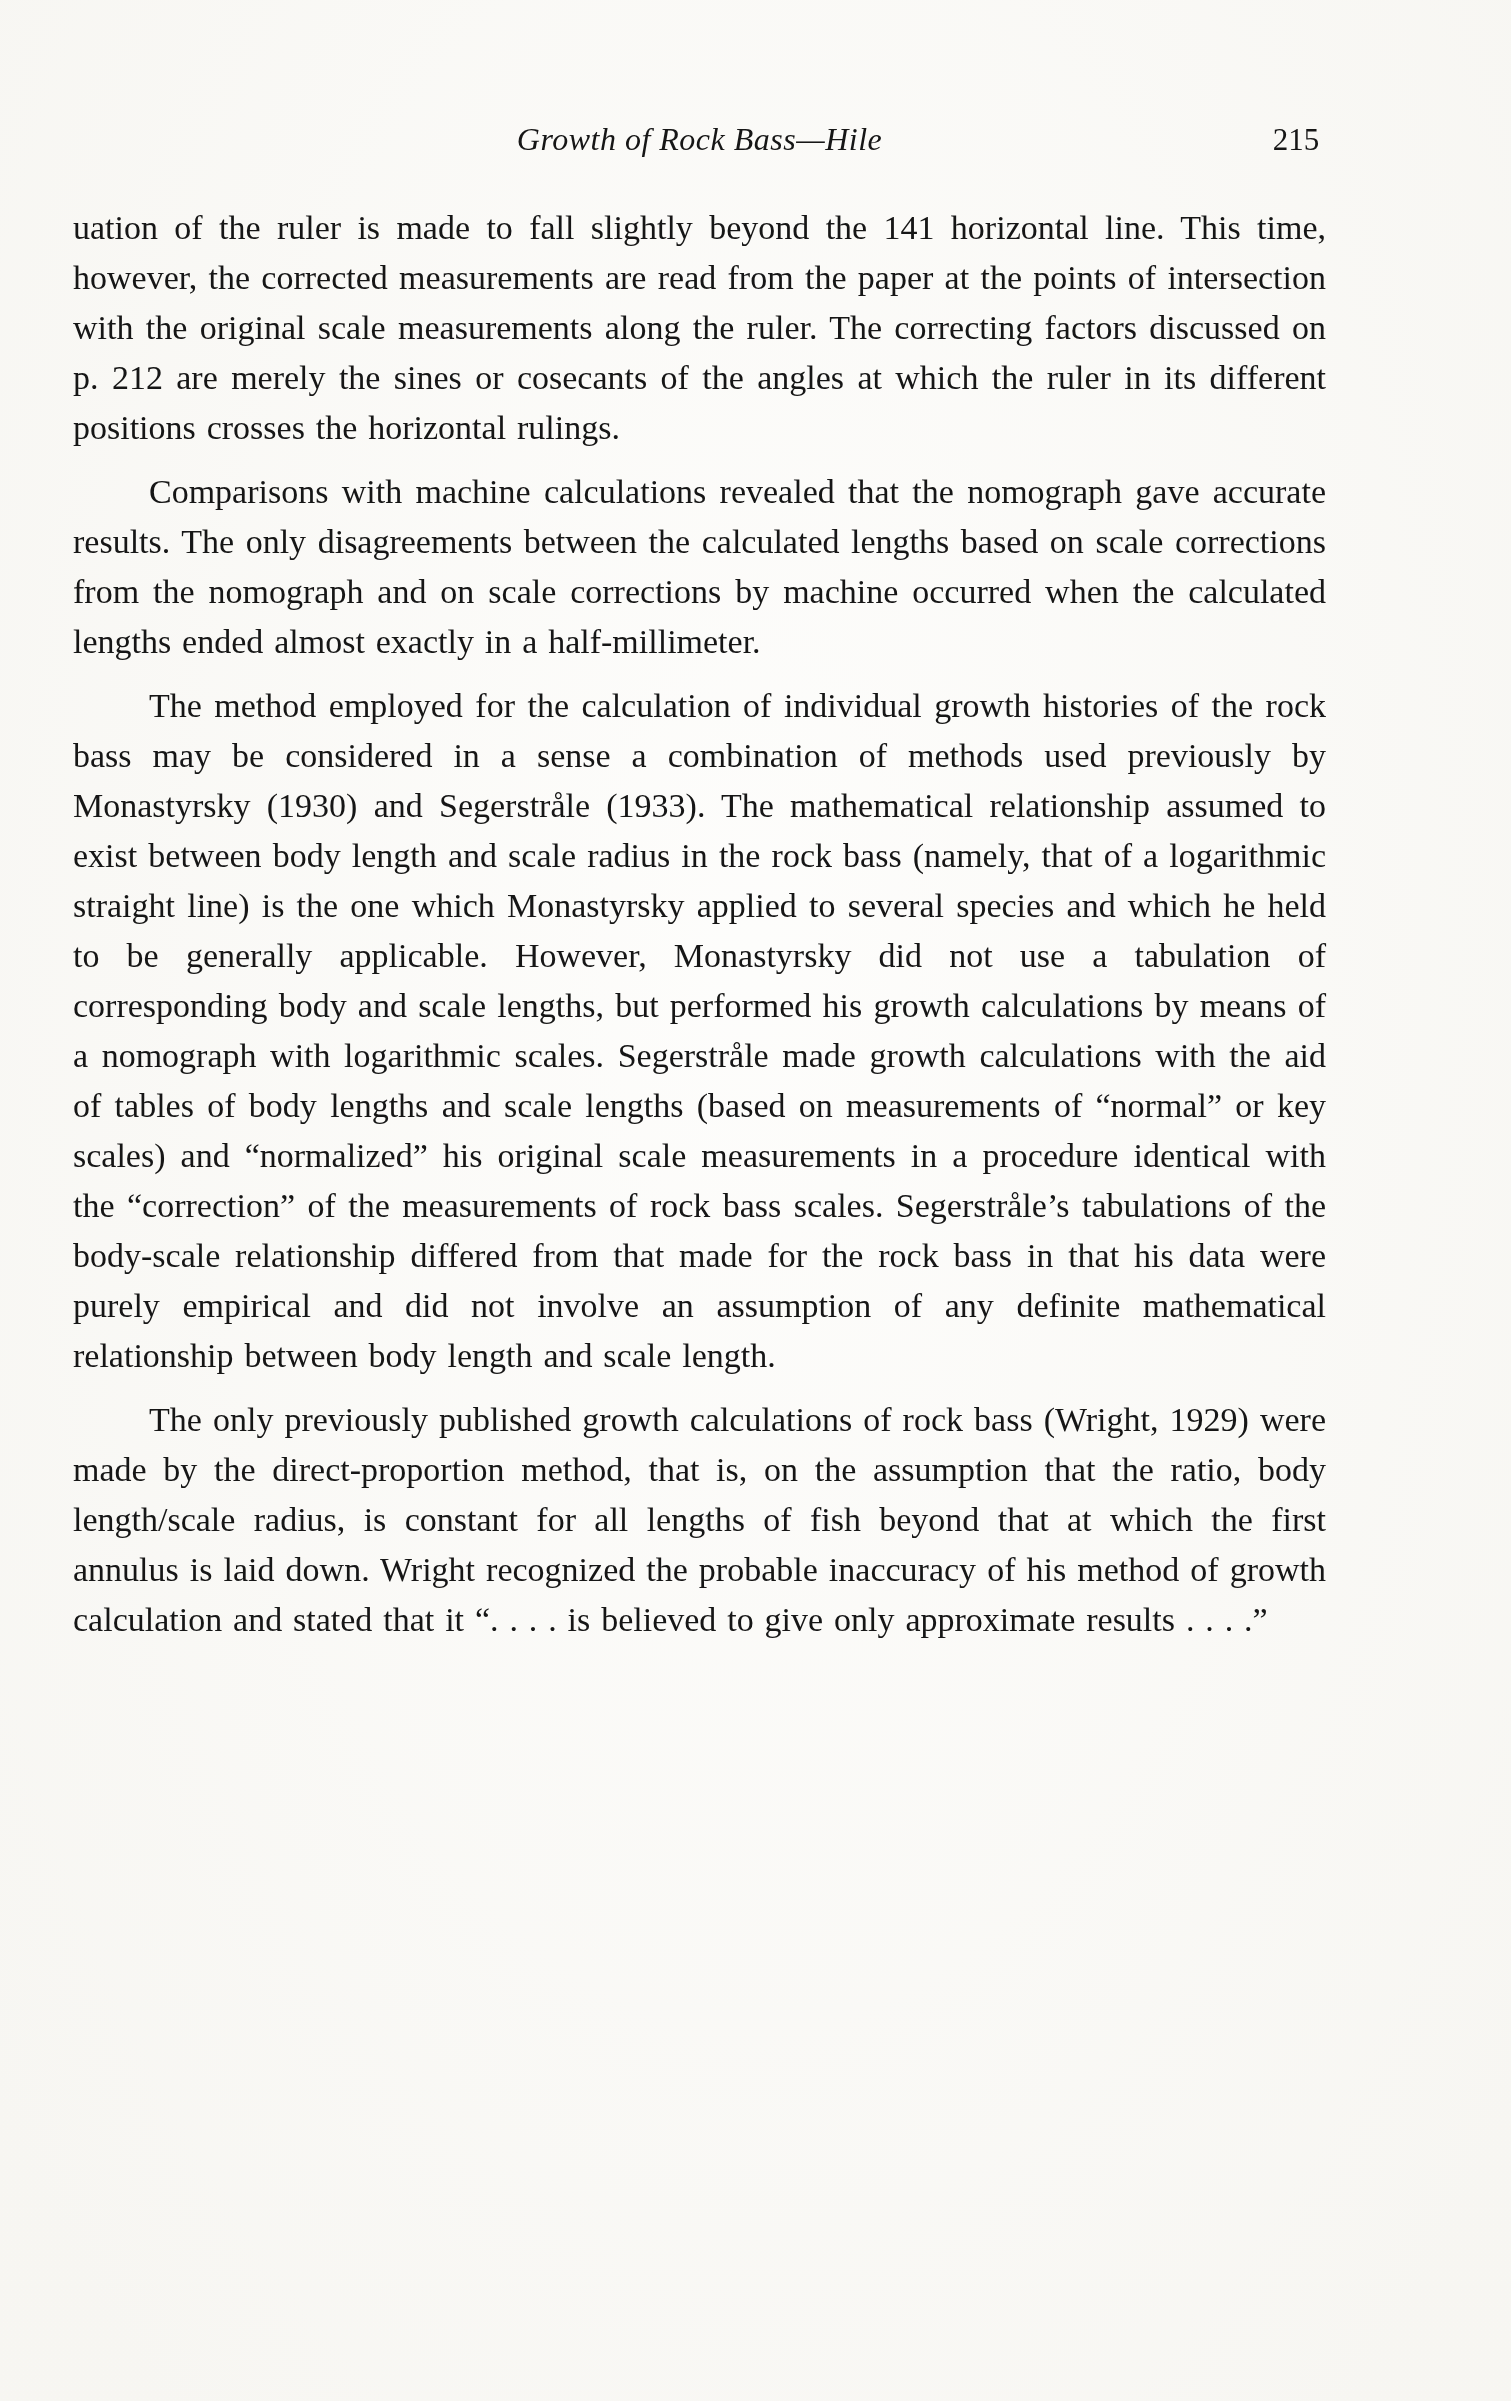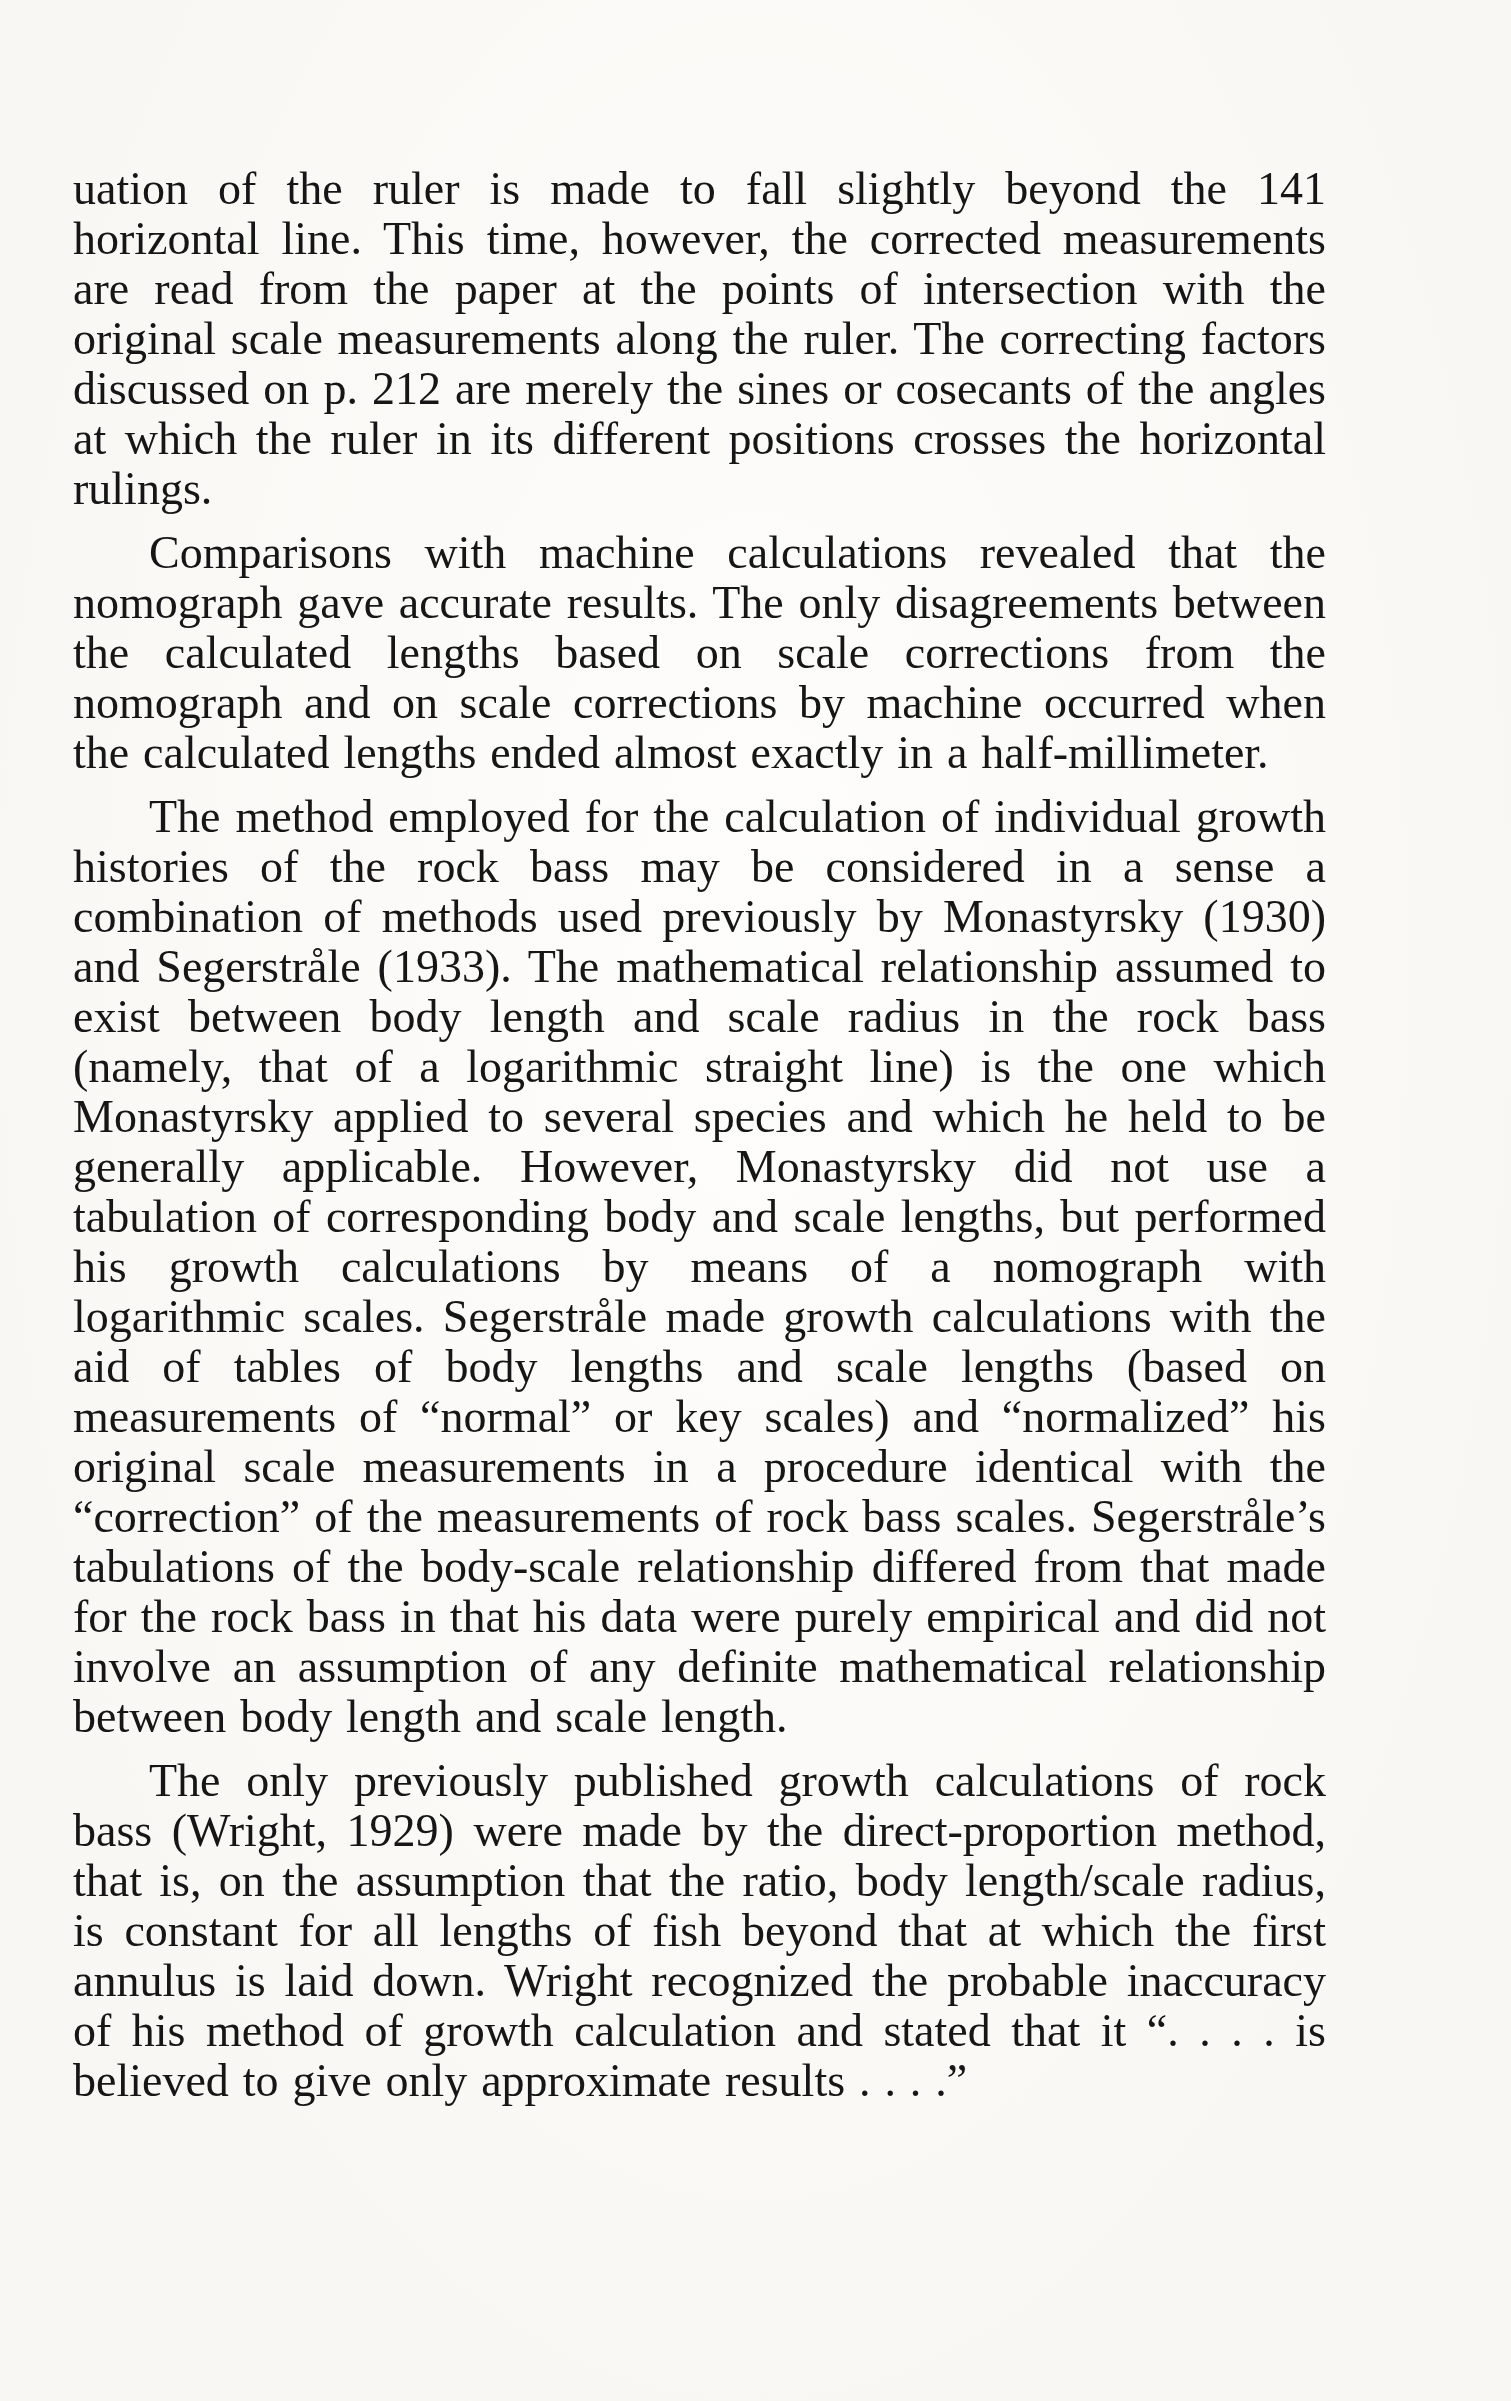--- a/index.html
+++ b/index.html
@@ -42,21 +42,21 @@
   }
   .running-header .page-number {
     position: absolute;
     right: 6.8px;
     top: 0;
     font-style: normal;
     font-size: 31px;
   }
   .body-text {
     margin-top: 44px;
-    font-size: 46px;
+    font-size: 34px;
     line-height: 50px;
     text-align: justify;
     text-justify: inter-word;
     word-spacing: 2.4px;
     hyphens: auto;
     -webkit-hyphens: auto;
   }
   .body-text p {
     margin: 0;
   }
@@ -66,20 +66,24 @@
   .body-text p.indent {
     text-indent: 76px;
   }
 </style>
 </head>
 <body>
 
 <div class="page">
   <div class="content">
 
+    <header class="running-header">
+      <span class="title">Growth of Rock Bass—Hile</span>
+      <span class="page-number">215</span>
+    </header>
 
     <main class="body-text">
       <p class="para">uation of the ruler is made to fall slightly beyond the 141 horizontal line. This time, however, the corrected measurements are read from the paper at the points of intersection with the original scale measurements along the ruler. The correcting factors discussed on p. 212 are merely the sines or cosecants of the angles at which the ruler in its different positions crosses the horizontal rulings.</p>
       <p class="para indent">Comparisons with machine calculations revealed that the nomograph gave accurate results. The only disagreements between the calculated lengths based on scale corrections from the nomograph and on scale corrections by machine occurred when the calculated lengths ended almost exactly in a half-millimeter.</p>
       <p class="para indent">The method employed for the calculation of individual growth histories of the rock bass may be considered in a sense a combination of methods used previously by Monastyrsky (1930) and Segerstråle (1933). The mathematical relationship assumed to exist between body length and scale radius in the rock bass (namely, that of a logarithmic straight line) is the one which Monastyrsky applied to several species and which he held to be generally applicable. However, Monastyrsky did not use a tabulation of corresponding body and scale lengths, but performed his growth calculations by means of a nomograph with logarithmic scales. Segerstråle made growth calculations with the aid of tables of body lengths and scale lengths (based on measurements of “normal” or key scales) and “normalized” his original scale measurements in a procedure identical with the “correction” of the measurements of rock bass scales. Segerstråle’s tabulations of the body-scale relationship differed from that made for the rock bass in that his data were purely empirical and did not involve an assumption of any definite mathematical relationship between body length and scale length.</p>
       <p class="para indent">The only previously published growth calculations of rock bass (Wright, 1929) were made by the direct-proportion method, that is, on the assumption that the ratio, body length/scale radius, is constant for all lengths of fish beyond that at which the first annulus is laid down. Wright recognized the probable inaccuracy of his method of growth calculation and stated that it “. . . . is believed to give only approximate results . . . .”</p>
     </main>
 
   </div>
 </div>

